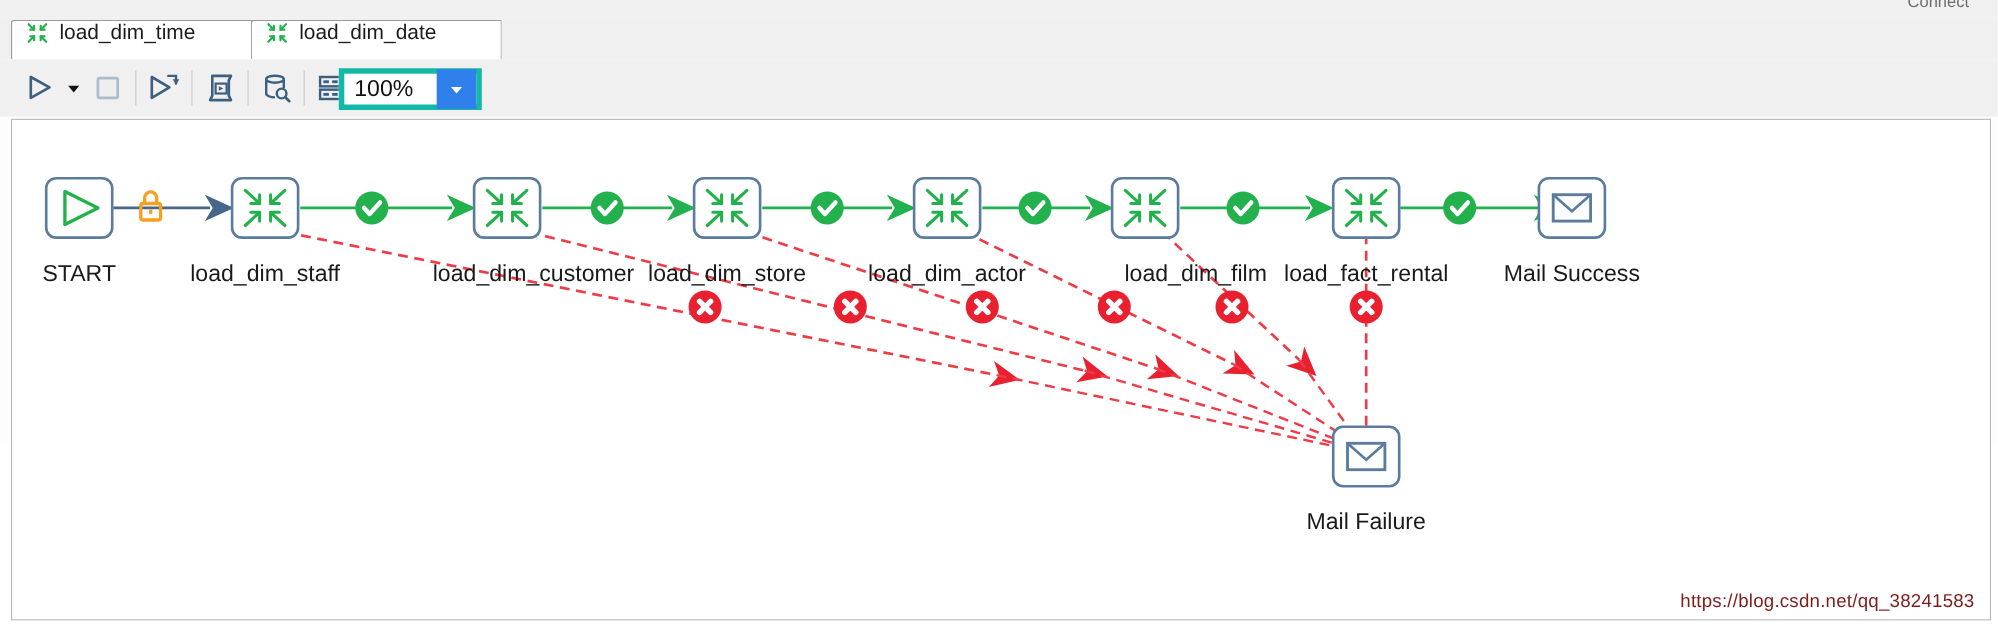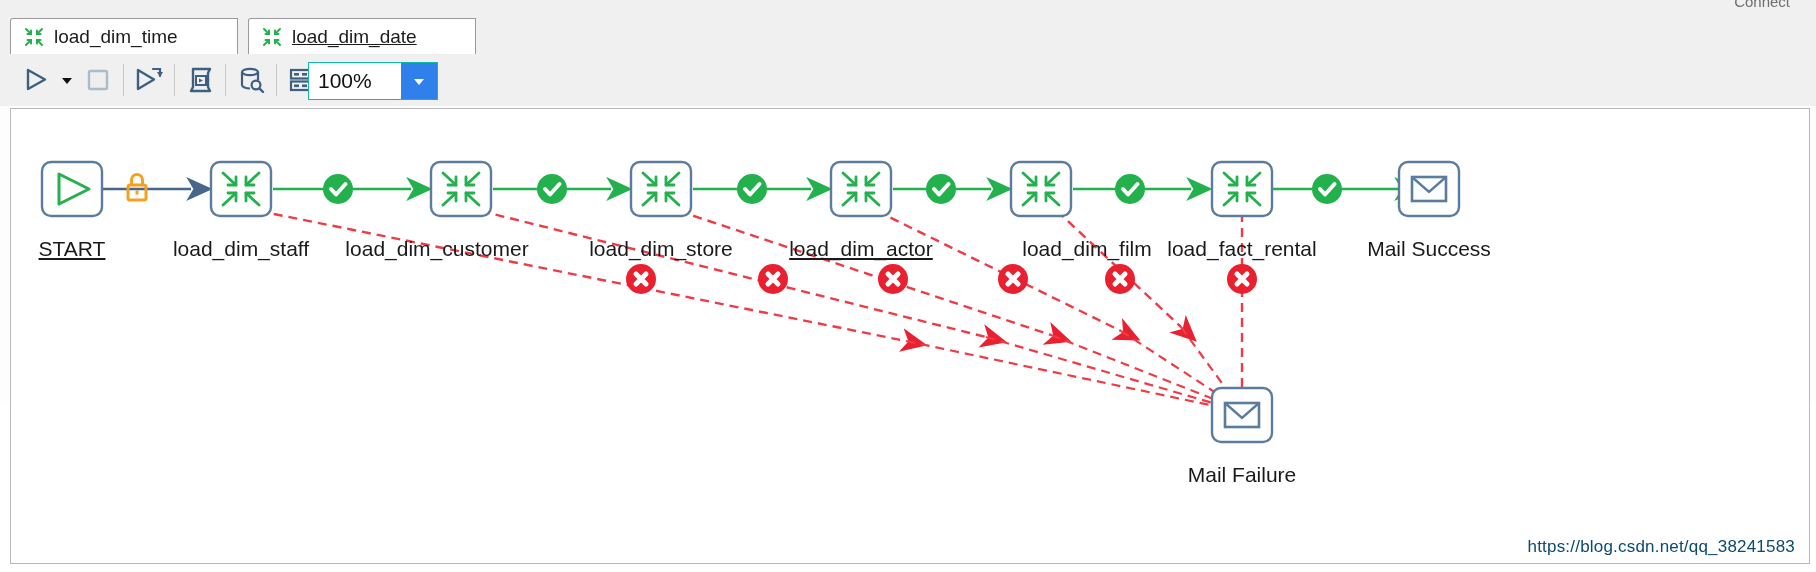--- a/index.html
+++ b/index.html
@@ -28,21 +28,21 @@
     white-space: nowrap;
   }
 
   
   .tabbar {
     position: absolute; left: 0; top: 16px; width: 1816px; height: 38px;
     background: #f0f0f0;
   }
   .tab {
     position: absolute; top: 2px; height: 36px;
-    display: flex; align-items: center; gap: 9px;
+    display: flex; gap: 9px;
     padding: 0 14px 0 12px;
     box-sizing: border-box;
     background: #ffffff;
     border-top: 1px solid #9a9a9a;
     border-left: 1px solid #9a9a9a;
     border-right: 1px solid #9a9a9a;
     border-top-left-radius: 3px;
     font-size: 19px;
     color: #1c1c1c;
     white-space: nowrap;
@@ -67,21 +67,21 @@
     width: 44px; height: 44px;
     display: flex; align-items: center; justify-content: center;
     position: relative;
   }
   .tb-sep {
     width: 1px; height: 32px; background: #c8c8c8; margin: 0 3px;
   }
   .zoom-combo {
     position: absolute; left: 308px; top: 8px;
     width: 130px; height: 38px;
-    border: 1px solid #14b8a6;
+    border: 5px solid #14b8a6;
     background: #ffffff;
     display: flex; align-items: center;
     box-sizing: border-box;
   }
   .zoom-value {
     flex: 1; padding-left: 9px; font-size: 21px; color: #111;
   }
   .zoom-arrow {
     width: 36px; height: 36px; background: #2f80ea;
     display: flex; align-items: center; justify-content: center;
@@ -97,21 +97,21 @@
     overflow: hidden;
   }
   .canvas-wrap::before {
     content:""; position:absolute; left:-6px; top:-1px; width:3px; height:458px;
     background:#2a2a2a;
   }
   .svg-canvas { position: absolute; left: 0; top: 0; }
 
   .watermark {
     position: absolute; right: 14px; bottom: 6px;
-    font-size: 17px; color: #0c4a6e;
+    font-size: 17px; color: #7f1d1d;
     letter-spacing: .2px;
     white-space: nowrap;
   }
 
   .node-label {
     position: absolute;
     font-size: 21px;
     color: #1a1a1a;
     white-space: nowrap;
     transform: translateX(-50%);
@@ -139,21 +139,21 @@
             <path d="M3 19 L8 14"></path>
               <path d="M4.5 14 L8 14 L8 17.5"></path>
             <path d="M19 19 L14 14"></path>
               <path d="M17.5 14 L14 14 L14 17.5"></path>
           </g>
         </svg>
       </span>
       <span>load_dim_time</span>
     </div>
 
-    <div class="tab" style="left:248px; width:228px;text-decoration:underline;">
+    <div class="tab" style="left:228px; width:228px;">
       <span class="tab-icon">
         <svg width="22" height="22" viewBox="0 0 22 22">
           <g stroke="#22b14c" stroke-width="2" fill="none" stroke-linecap="round">
             <path d="M3 3 L8 8"></path>
               <path d="M8 4.5 L8 8 L4.5 8"></path>
             <path d="M19 3 L14 8"></path>
               <path d="M14 4.5 L14 8 L17.5 8"></path>
             <path d="M3 19 L8 14"></path>
               <path d="M4.5 14 L8 14 L8 17.5"></path>
             <path d="M19 19 L14 14"></path>
@@ -462,25 +462,25 @@
 
       <g transform="translate(1231,306)">
         <rect x="-30" y="-27" width="60" height="54" rx="9" fill="#ffffff" stroke="#5b7c9d" stroke-width="2.4"></rect>
         <g>
           <rect x="-17" y="-12" width="34" height="24" fill="#fbfdff" stroke="#5b7c9d" stroke-width="2.6"></rect>
           <path d="M-17 -12 L0 3 L17 -12" fill="none" stroke="#5b7c9d" stroke-width="2.4"></path>
         </g>
       </g>
     </svg>
 
-    <div class="node-label" style="left:61px;  top:128px;text-decoration:underline;">START</div>
+    <div class="node-label" style="left:61px;  top:128px;">START</div>
     <div class="node-label" style="left:230px; top:128px;">load_dim_staff</div>
-    <div class="node-label" style="left:426px; top:128px;">load_dim_customer</div>
+    <div class="node-label" style="left:474px; top:128px;">load_dim_customer</div>
     <div class="node-label" style="left:650px; top:128px;">load_dim_store</div>
-    <div class="node-label" style="left:850px; top:128px;text-decoration:underline;">load_dim_actor</div>
+    <div class="node-label" style="left:850px; top:128px;">load_dim_actor</div>
     <div class="node-label" style="left:1076px;top:128px;">load_dim_film</div>
     <div class="node-label" style="left:1231px;top:128px;">load_fact_rental</div>
     <div class="node-label" style="left:1418px;top:128px;">Mail Success</div>
     <div class="node-label" style="left:1231px;top:354px;">Mail Failure</div>
 
     <div class="watermark">https://blog.csdn.net/qq_38241583</div>
   </div>
 
 </div>
 

